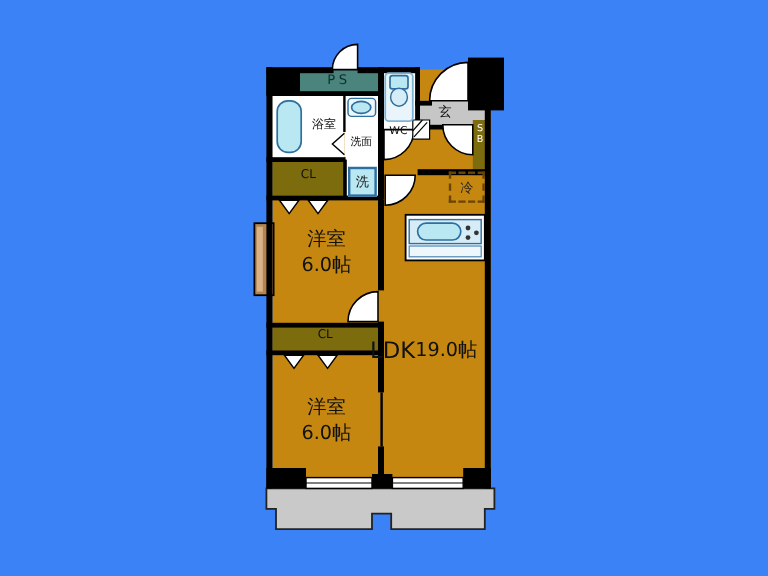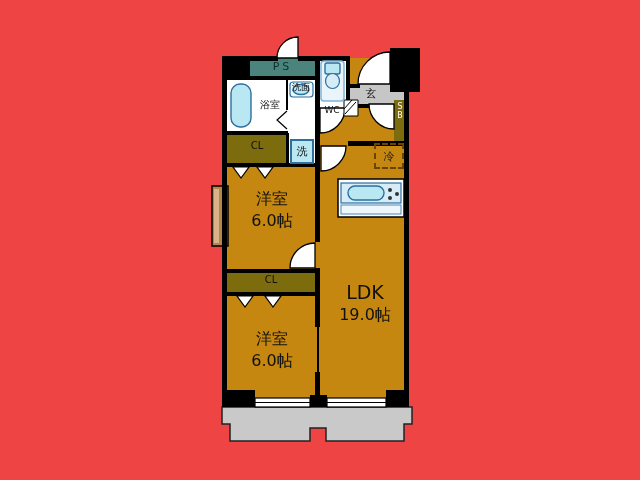--- a/index.html
+++ b/index.html
@@ -1,17 +1,17 @@
 <!DOCTYPE html>
 <html><head>
 <meta charset="utf-8">
 <style>
   html,body{margin:0;padding:0;background:#fff;}
   #canvas{
-    position:relative;width:640px;height:480px;background:#ef4444;overflow:hidden;
+    position:relative;width:640px;height:480px;background:#3b82f6;overflow:hidden;
     font-family:"DejaVu Sans","Liberation Sans",sans-serif;color:#111;
   }
   .region{position:absolute;}
   .floor{background:var(--floor);}
   .closet{background:var(--closet);}
   .white-room{background:#fff;}
   .lbl{position:absolute;z-index:3;color:#111;line-height:1.15;white-space:nowrap;}
   .center{display:flex;align-items:center;justify-content:center;text-align:center;}
   #svg-overlay{position:absolute;left:0;top:0;z-index:2;}
   .wall{fill:var(--wall);}
@@ -19,30 +19,30 @@
   .fixture{fill:var(--fixture);stroke:var(--fixture-border);stroke-width:1.4;}
   .fixture-light{fill:var(--fixture-light);stroke:var(--fixture-border);stroke-width:1.2;}
   .tri{fill:#fff;stroke:#000;stroke-width:1.2;}
   #laundry-box{position:absolute;left:290px;top:139px;width:24px;height:25px;z-index:3;
     background:var(--fixture);border:2px solid var(--fixture-border);box-sizing:border-box;
     font-size:11px;}
   #fridge-box{position:absolute;left:374px;top:143px;width:30px;height:26px;z-index:3;
     border:2px dashed #6b4400;box-sizing:border-box;font-size:11px;color:#222;}
   #lbl-ps{left:250px;top:61px;width:65px;font-size:11px;letter-spacing:3px;color:#0c312d;}
   #lbl-bath{left:252px;top:99px;width:36px;font-size:10px;}
-  #lbl-wash{left:287px;top:82px;width:28px;font-size:9px;}
+  #lbl-wash{left:287px;top:114px;width:28px;font-size:9px;}
   #lbl-wc{left:318px;top:105px;width:28px;font-size:9px;}
   #lbl-genkan{left:358px;top:88px;width:26px;font-size:11px;}
   #lbl-sb{left:394px;top:103px;width:12px;font-size:8px;color:#fff;line-height:1.1;
     display:flex;flex-direction:column;align-items:center;}
   #lbl-cl1{left:227px;top:140px;width:60px;font-size:10px;}
   #lbl-cl2{left:227px;top:274px;width:88px;font-size:10px;}
   #lbl-room1{left:227px;top:188px;width:90px;font-size:16px;flex-direction:column;line-height:1.35;}
   #lbl-room2{left:227px;top:328px;width:90px;font-size:16px;flex-direction:column;line-height:1.35;}
-  #lbl-ldk{left:322px;top:280px;width:86px;font-size:16px;flex-direction:column;line-height:1.3;}
+  #lbl-ldk{left:310px;top:280px;width:86px;font-size:16px;line-height:1.3;}
   #lbl-ldk .big{font-size:19px;}
   #lbl-balcony{left:258px;top:414px;width:120px;font-size:11px;color:#222;}
 </style>
 </head>
 <body>
 
 <div id="canvas" style="--floor: #c5870f; --closet: #7d6c0e; --ps: #4a847d; --entrance: #c6c6c6; --balcony: #c9c9c9; --fixture: #b9e7f2; --fixture-light: #d6edf8; --fixture-border: #2d6f9e; --wall: #000000; --bay: #b5854f;">
 
   <div class="region floor" style="left:227px;top:58px;width:182px;height:349px;"></div>
   <div class="region" style="left:250px;top:58px;width:65px;height:20px;background:var(--ps);"></div>

